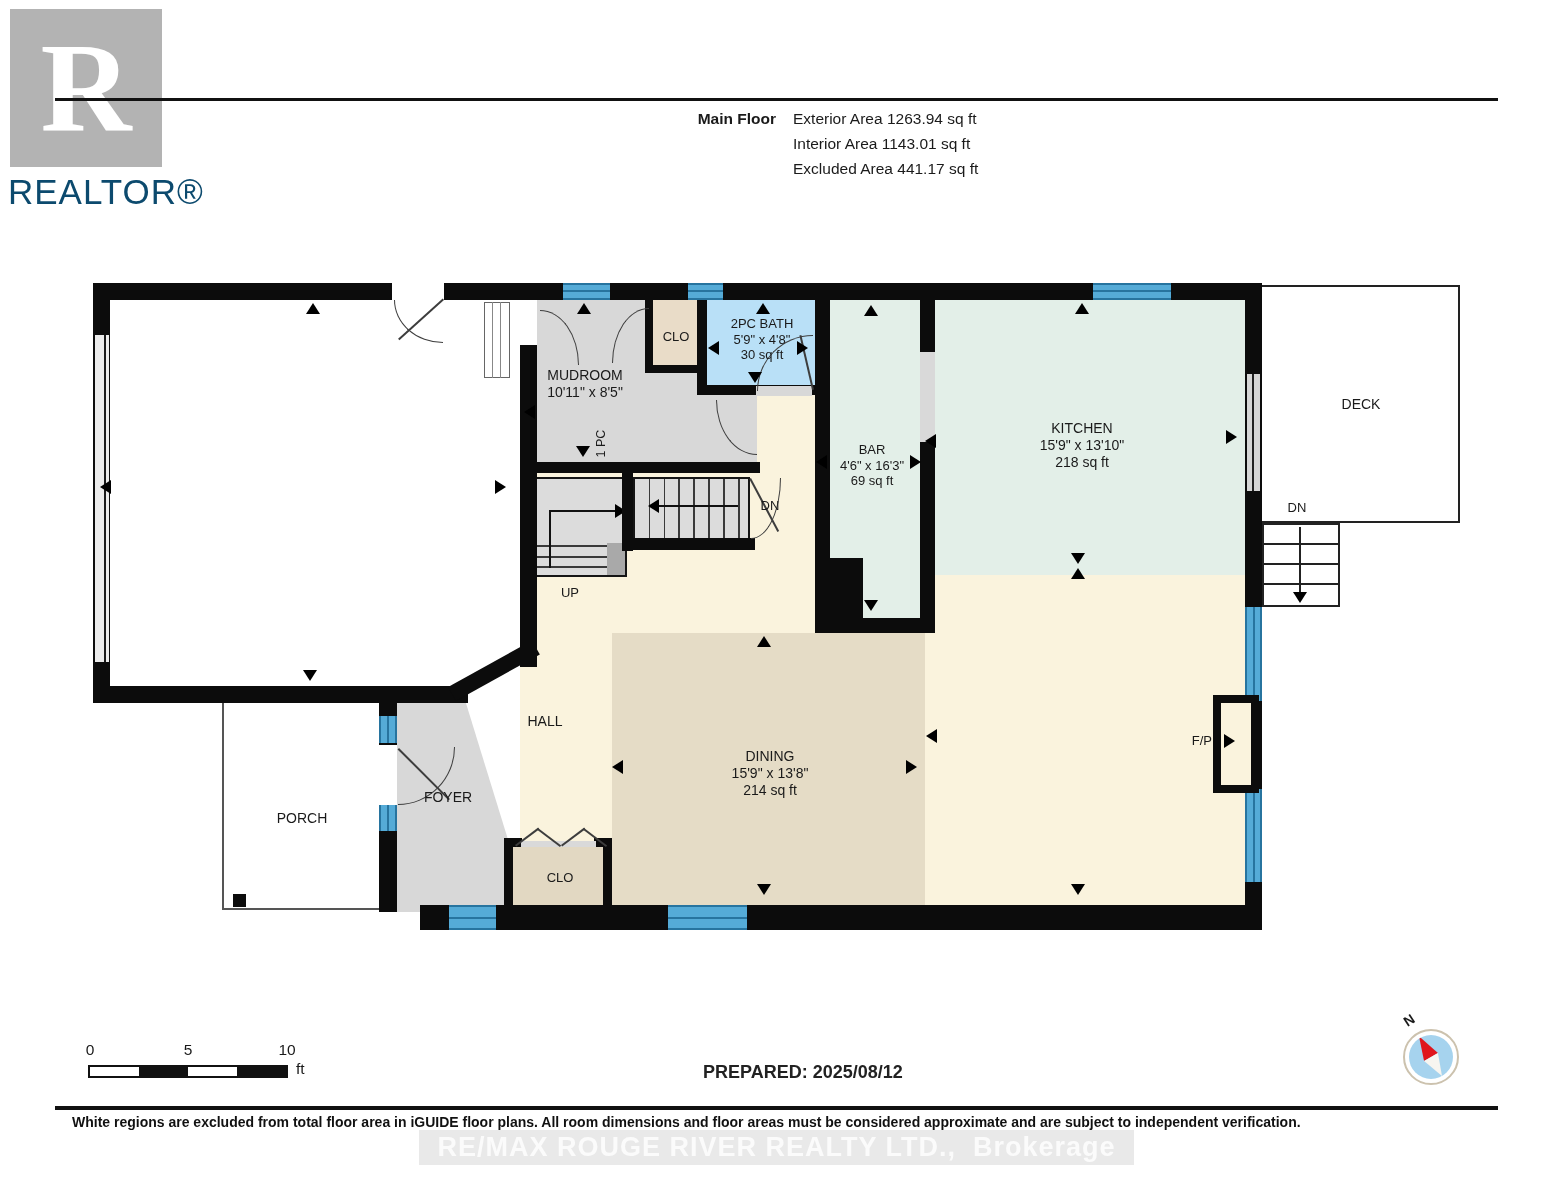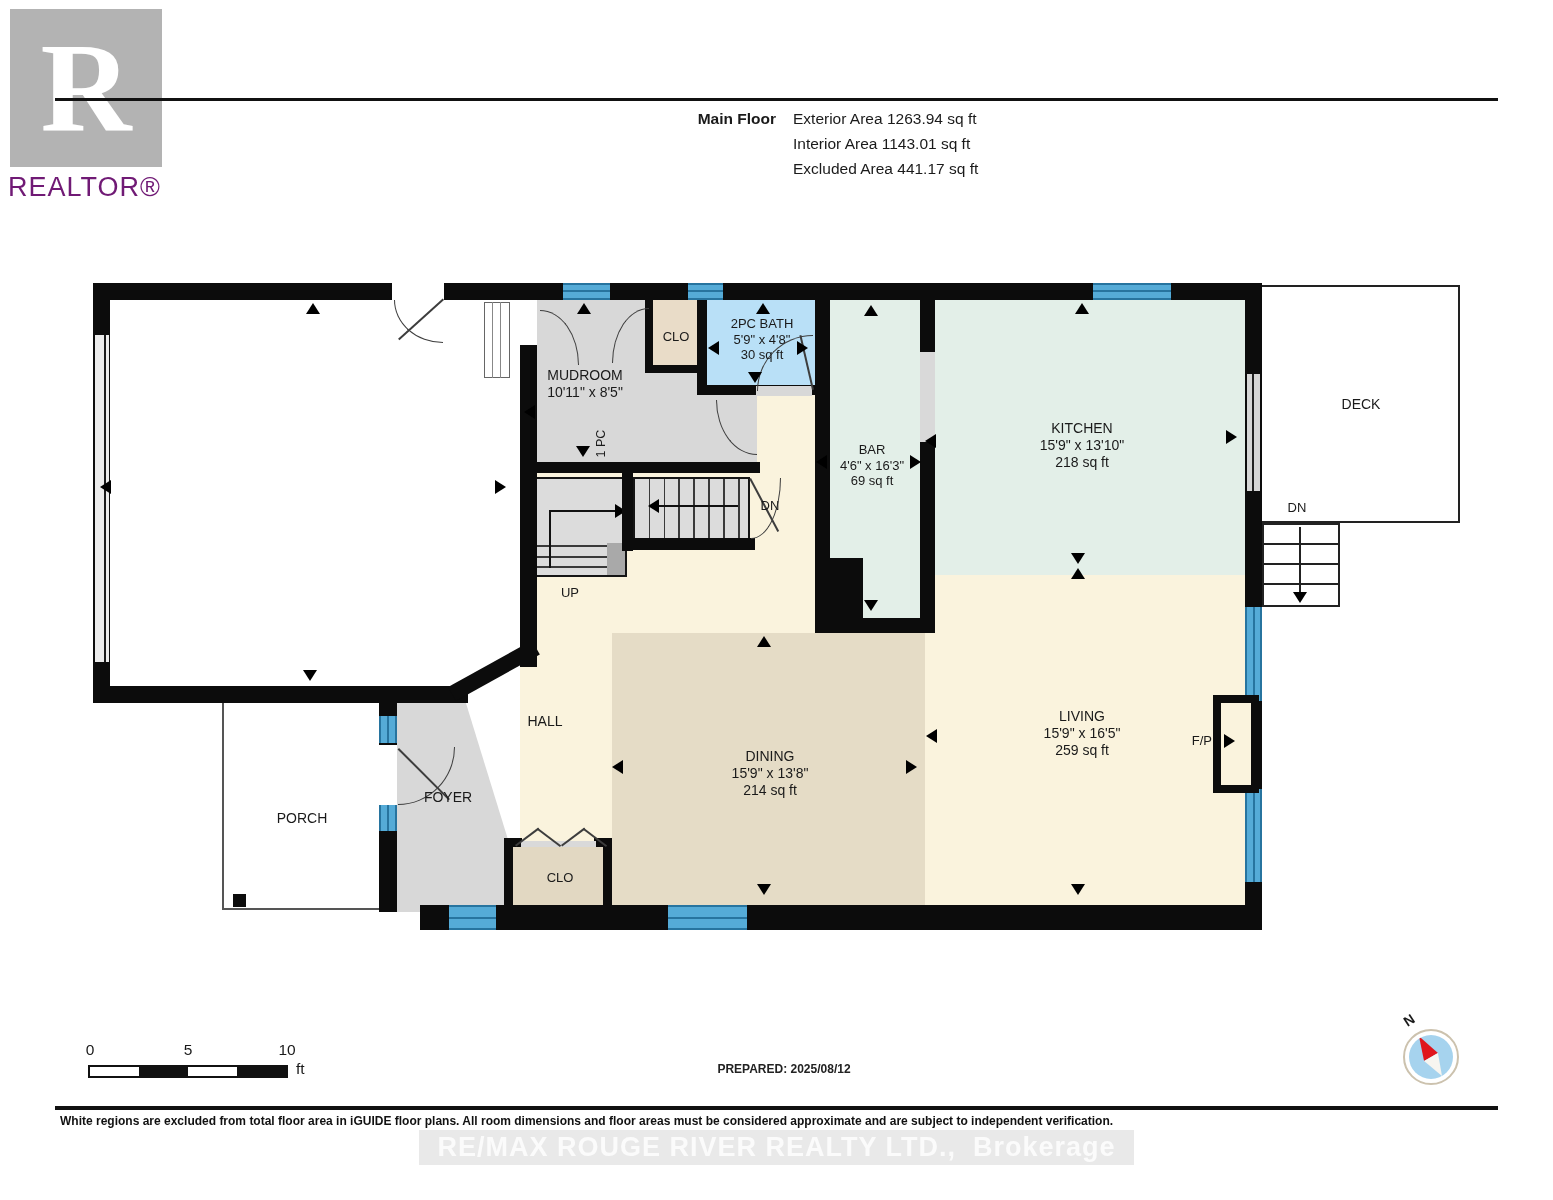--- a/index.html
+++ b/index.html
@@ -30,21 +30,21 @@
   .bb{box-sizing:border-box;}
 </style>
 </head>
 <body>
 
 <div id="canvas">
 
   <div class="abs" style="left:10px;top:9px;width:152px;height:158px;background:#b3b3b3;text-align:center;">
     <span style="font-family:'Liberation Serif',serif;font-weight:700;font-size:126px;line-height:158px;color:#ffffff;">R</span>
   </div>
-  <div class="abs" style="left:8px;top:172px;width:175px;font-size:27px;letter-spacing:1px;color:#701a75;">REALTOR®</div>
+  <div class="abs" style="left:8px;top:172px;width:175px;font-size:35px;letter-spacing:1px;color:#0c4a6e;">REALTOR®</div>
 
   <div class="abs" style="left:55px;top:98px;width:1443px;height:3px;background:#111;"></div>
 
   <div class="abs" style="left:600px;top:110px;width:176px;text-align:right;font-size:15.5px;font-weight:700;">Main Floor</div>
   <div class="abs" style="left:793px;top:110px;font-size:15.5px;">Exterior Area 1263.94 sq ft</div>
   <div class="abs" style="left:793px;top:135px;font-size:15.5px;">Interior Area 1143.01 sq ft</div>
   <div class="abs" style="left:793px;top:160px;font-size:15.5px;">Excluded Area 441.17 sq ft</div>
 
   <div class="fill" style="left:520px;top:395px;width:405px;height:510px;background:#faf3dd;"></div>
   <div class="fill" style="left:925px;top:570px;width:327px;height:340px;background:#faf3dd;"></div>
@@ -192,25 +192,20 @@
   <div class="lbl s13" style="left:822px;top:442px;width:100px;">
     <span>BAR</span>
     <span>4'6" x 16'3"</span>
     <span>69 sq ft</span>
   </div>
   <div class="lbl" style="left:992px;top:420px;width:180px;">
     <span>KITCHEN</span>
     <span>15'9" x 13'10"</span>
     <span>218 sq ft</span>
   </div>
-  <div class="lbl" style="left:992px;top:708px;width:180px;">
-    <span>LIVING</span>
-    <span>15'9" x 16'5"</span>
-    <span>259 sq ft</span>
-  </div>
   <div class="lbl" style="left:680px;top:748px;width:180px;">
     <span>DINING</span>
     <span>15'9" x 13'8"</span>
     <span>214 sq ft</span>
   </div>
   <div class="lbl" style="left:505px;top:713px;width:80px;">
     <span>HALL</span>
   </div>
   <div class="lbl" style="left:408px;top:789px;width:80px;">
     <span>FOYER</span>
@@ -230,31 +225,31 @@
   <div class="lbl s13" style="left:581px;top:436px;width:40px;transform:rotate(-90deg);font-size:12.5px;">1 PC</div>
   <div class="lbl s13" style="left:1168px;top:733px;width:44px;text-align:right;">F/P</div>
 
   <div class="abs" style="left:83px;top:1041px;width:14px;text-align:center;font-size:15.5px;">0</div>
   <div class="abs" style="left:181px;top:1041px;width:14px;text-align:center;font-size:15.5px;">5</div>
   <div class="abs" style="left:274px;top:1041px;width:26px;text-align:center;font-size:15.5px;">10</div>
   <div class="abs bb" style="left:88px;top:1065px;width:200px;height:13px;border:2px solid #111;
               background:linear-gradient(to right, #fff 0 25%, #111 25% 50%, #fff 50% 75%, #111 75% 100%);"></div>
   <div class="abs" style="left:296px;top:1060px;font-size:15.5px;">ft</div>
 
-  <div class="abs" style="left:684px;top:1062px;width:200px;text-align:center;font-size:12px;font-weight:600;color:#222;">PREPARED: 2025/08/12</div>
+  <div class="abs" style="left:703px;top:1062px;width:200px;text-align:center;font-size:18px;font-weight:600;color:#222;">PREPARED: 2025/08/12</div>
 
   <div class="abs" style="left:1404px;top:1012px;font-size:14px;font-weight:700;transform:rotate(-33deg);">N</div>
   <div class="abs" style="left:1403px;top:1029px;width:56px;height:56px;border:2px solid #ccc2ae;border-radius:50%;background:#fff;box-sizing:border-box;">
     <div class="abs" style="left:4px;top:4px;width:44px;height:44px;border-radius:50%;background:#a6d3ee;overflow:hidden;">
       <div class="abs" style="left:8px;top:-2px;width:28px;height:48px;transform:rotate(-30deg);">
         <div class="abs" style="left:6px;top:0;width:0;height:0;border-left:8px solid transparent;border-right:8px solid transparent;border-bottom:24px solid #e0151c;"></div>
         <div class="abs" style="left:6px;top:24px;width:0;height:0;border-left:8px solid transparent;border-right:8px solid transparent;border-top:22px solid #f7f5f0;"></div>
       </div>
     </div>
   </div>
 
   <div class="abs" style="left:55px;top:1106px;width:1443px;height:4px;background:#111;"></div>
-  <div class="abs" style="left:60px;top:1114px;width:1440px;font-size:12px;font-weight:600;color:#111;">White regions are excluded from total floor area in iGUIDE floor plans. All room dimensions and floor areas must be considered approximate and are subject to independent verification.</div>
+  <div class="abs" style="left:72px;top:1114px;width:1440px;font-size:14px;font-weight:600;color:#111;">White regions are excluded from total floor area in iGUIDE floor plans. All room dimensions and floor areas must be considered approximate and are subject to independent verification.</div>
   <div class="abs" style="left:0;top:1130px;width:1553px;text-align:center;">
     <span style="display:inline-block;background:#e9e9e9;color:#fbfbfb;font-weight:700;font-size:27px;letter-spacing:1px;padding:2px 18px;white-space:pre;">RE/MAX ROUGE RIVER REALTY LTD.,  Brokerage</span>
   </div>
 
 </div>
 
 </body></html>

